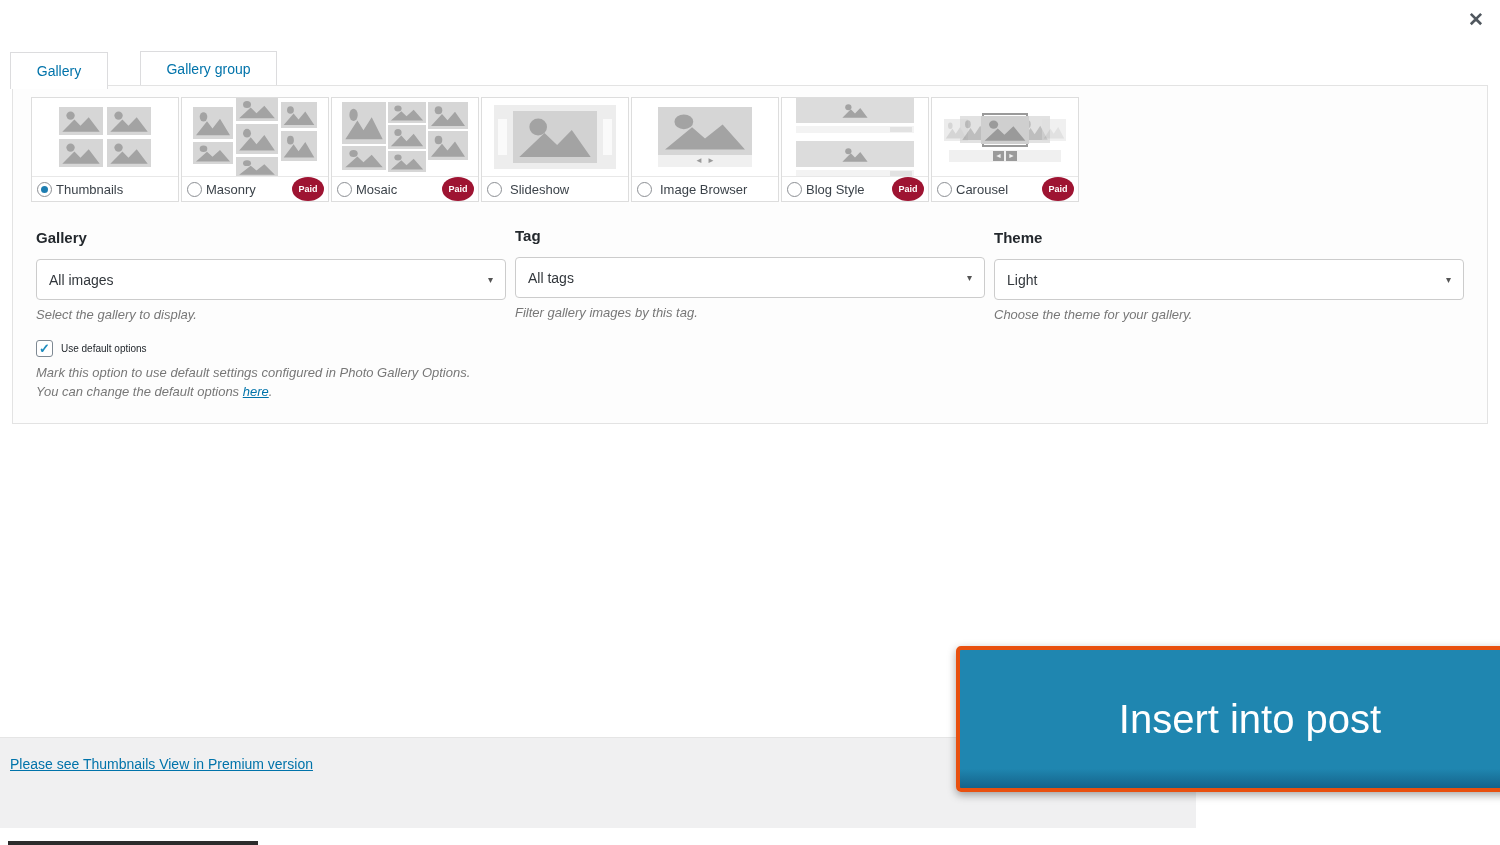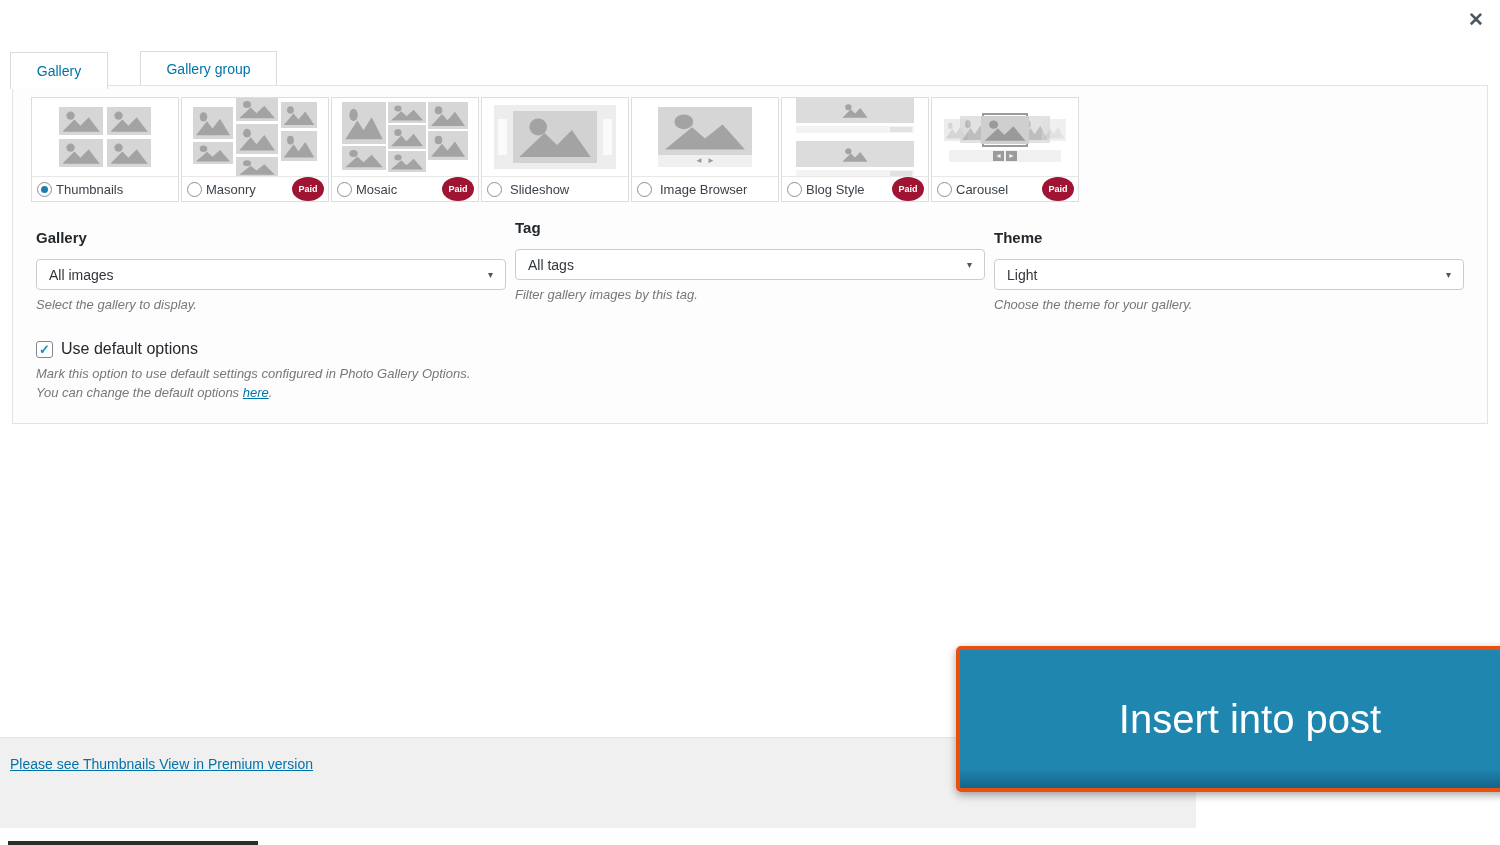--- a/index.html
+++ b/index.html
@@ -57,34 +57,34 @@
   .car-row .ph { margin:0 -4px; }
   .car-frame { border:2px solid #9a9a9a; background:#fff; padding:1px; z-index:2; margin:0 -4px; }
   .car-nav { width:112px; height:12px; background:#f0f0f0; margin-top:3px; display:flex;
     align-items:center; justify-content:center; gap:2px; }
   .car-btn { width:11px; height:10px; background:#9a9a9a; color:#f0f0f0; font-size:7px;
     line-height:10px; text-align:center; }
   .dim45 { opacity:.45; } .dim70 { opacity:.7; }
 
   
   .field { position:absolute; width:470px; }
-  .f-gallery { left:36px; top:229px; } .f-tag { left:515px; top:219px; } .f-theme { left:994px; top:229px; }
+  .f-gallery { left:36px; top:229px; } .f-tag { left:515px; top:227px; } .f-theme { left:994px; top:229px; }
   .field-label { font-size:15px; font-weight:700; color:#23282d; }
-  .select { margin-top:13px; height:31px; border:1px solid #ccc; border-radius:4px; background:#fff;
+  .select { margin-top:13px; height:41px; border:1px solid #ccc; border-radius:4px; background:#fff;
     display:flex; align-items:center; justify-content:space-between; padding:0 12px;
     font-size:14px; color:#32373c; cursor:pointer; }
   .select .arrow { font-size:10px; color:#555; }
   .field-caption { margin-top:7px; font-style:italic; font-size:13px; color:#777; }
 
   
   .defopts { position:absolute; left:36px; top:340px; }
   .cb-row { display:flex; align-items:center; cursor:pointer; }
   .checkbox { width:17px; height:17px; border:1px solid #7e8993; border-radius:3px; background:#fff;
     color:#1e8cbe; font-size:13px; font-weight:700; text-align:center; line-height:15px; }
-  .cb-label { font-size:16px; color:#23282d; margin-left:8px; }
+  .cb-label { font-size:10px; color:#23282d; margin-left:8px; }
   .defopts .note { font-style:italic; font-size:13px; color:#777; line-height:19px; margin-top:6px; }
   .note a, .inline-link { color:#0073aa; text-decoration:underline; cursor:pointer; }
 
   
   .footer { position:absolute; left:0; top:737px; width:1196px; height:91px; background:#f0f0f1;
     border-top:1px solid #e5e5e5; }
   .footer-link { position:absolute; left:10px; top:18px; font-size:14px; color:#0073aa;
     text-decoration:underline; cursor:pointer; }
 
   

